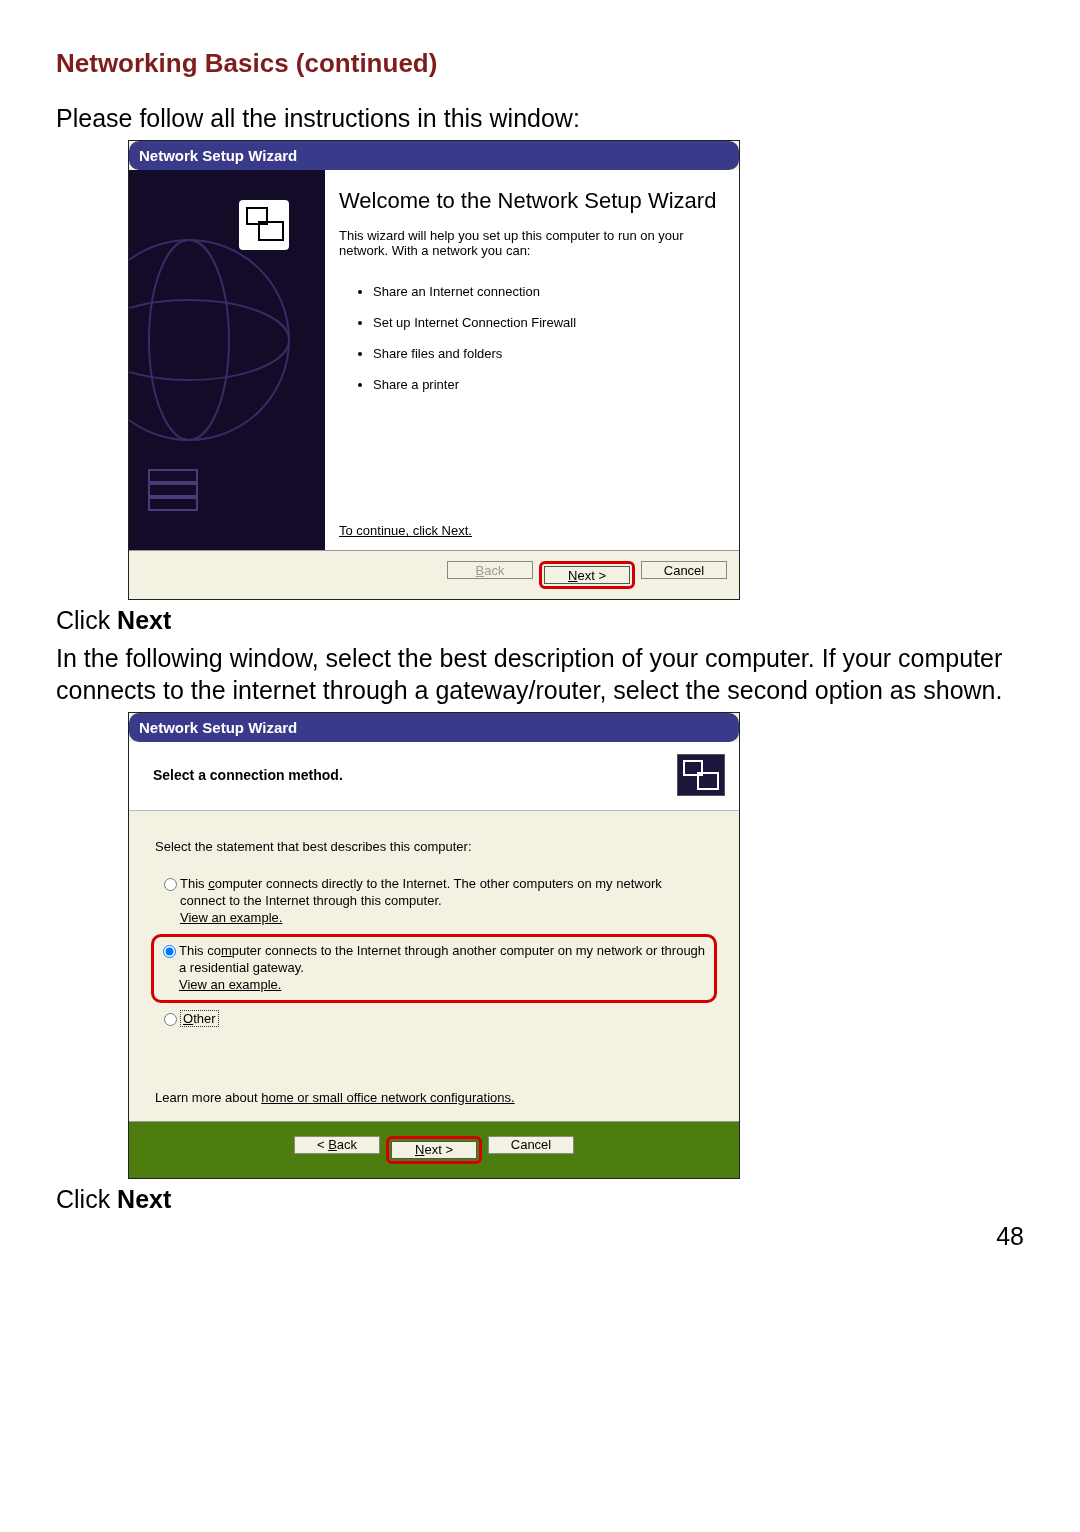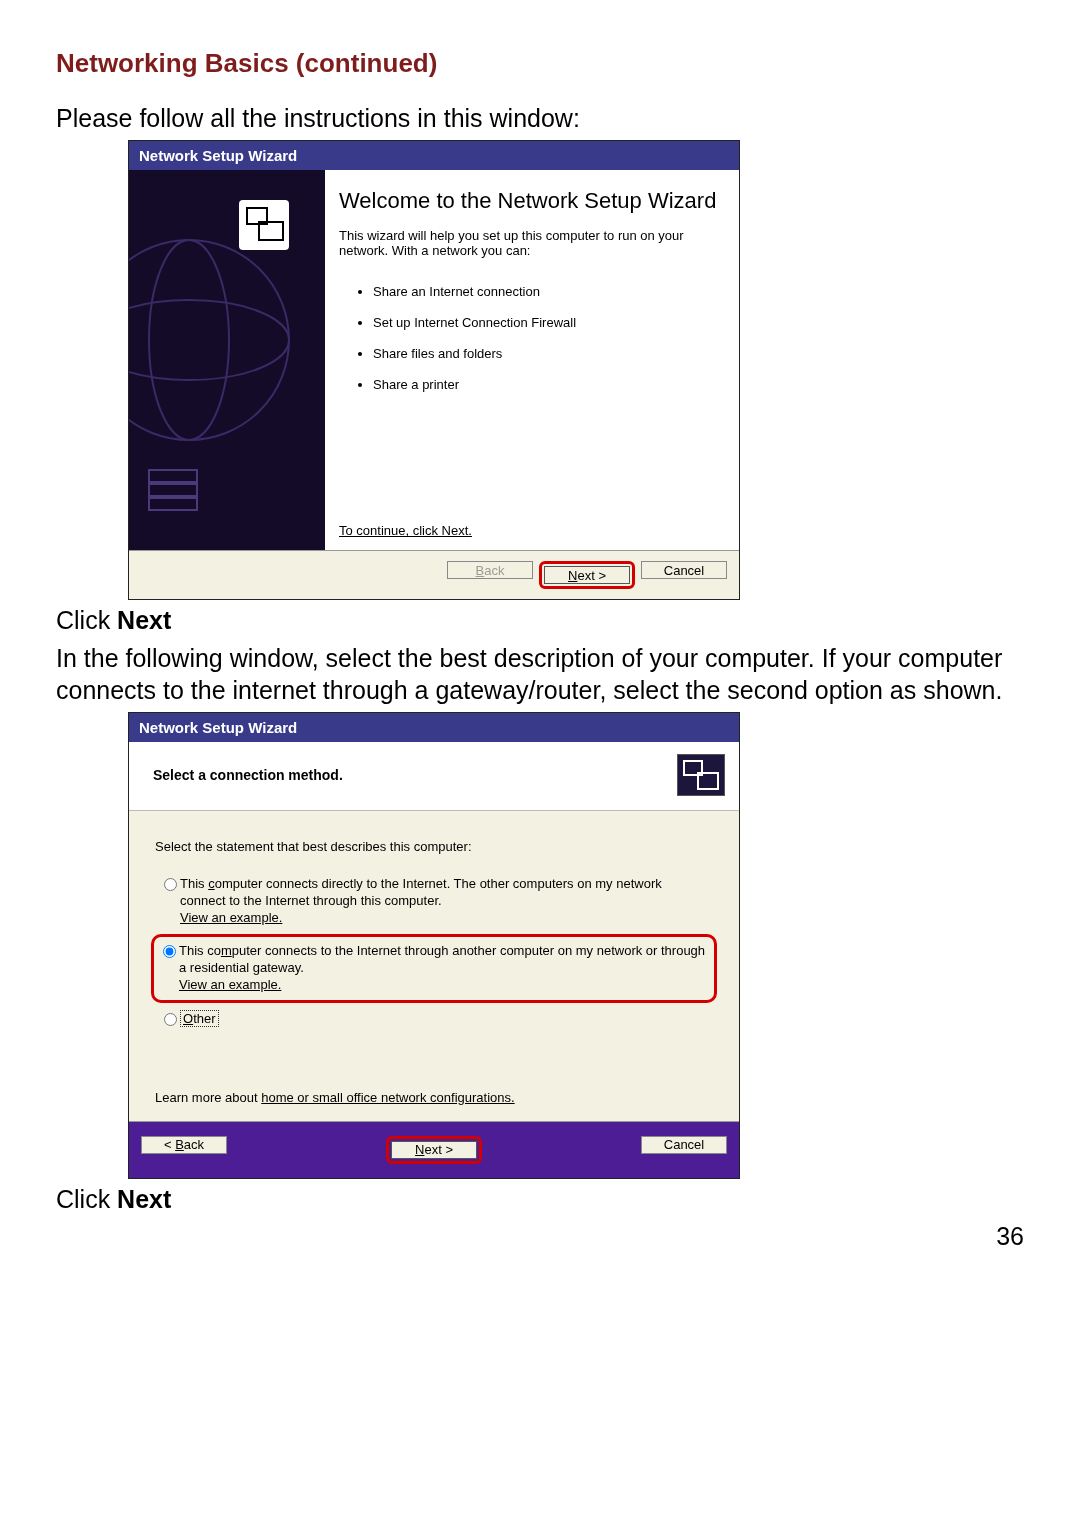--- a/index.html
+++ b/index.html
@@ -43,20 +43,21 @@
     font-family: "Tahoma", Arial, sans-serif;
     font-size: 13px;
     color: #000;
   }
   .wizard .titlebar {
     background: #3a3a8b;
     color: #fff;
     font-weight: bold;
     font-size: 15px;
     padding: 6px 10px;
+    border-radius: 10px;
   }
   .wizard .body {
     display: flex;
   }
   .wizard .sidebarimg {
     width: 196px;
     height: 380px;
     background: #130b27;
     position: relative;
     flex: none;
@@ -176,25 +177,25 @@
     border: 1px dotted #333;
     padding: 0 2px;
   }
   .learn-more {
     font-size: 13px;
     margin-top: 56px;
   }
   .learn-more .u { text-decoration: underline; }
   .wizard2 .footer2 {
     border-top: 1px solid #999;
-    background: #4c1d95;
+    background: #4d7c0f;
     padding: 14px 12px;
     display: flex;
-    justify-content: space-between;
-    gap: 16px;
+    justify-content: center;
+    gap: 6px;
   }
 </style>
 </head>
 <body>
 
 <h1 class="section-title">Networking Basics (continued)</h1>
 
 <p class="para">Please follow all the instructions in this window:</p>
 
 <div class="wizard">
@@ -293,13 +294,13 @@
       <button class="btn"><span class="ul">N</span>ext &gt;</button>
     </span>
     <button class="btn">Cancel</button>
   </div>
 </div>
 
 <p class="click-line">
   <span>Click </span><b>Next</b>
 </p>
 
-<div class="page-num">36</div>
+<div class="page-num">48</div>
 
 </body></html>

